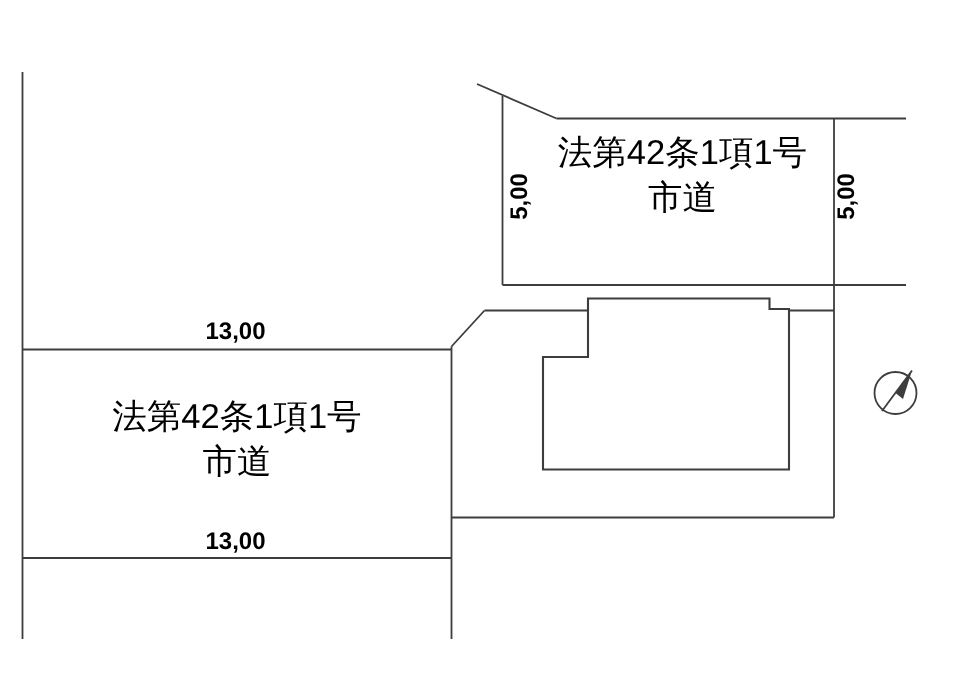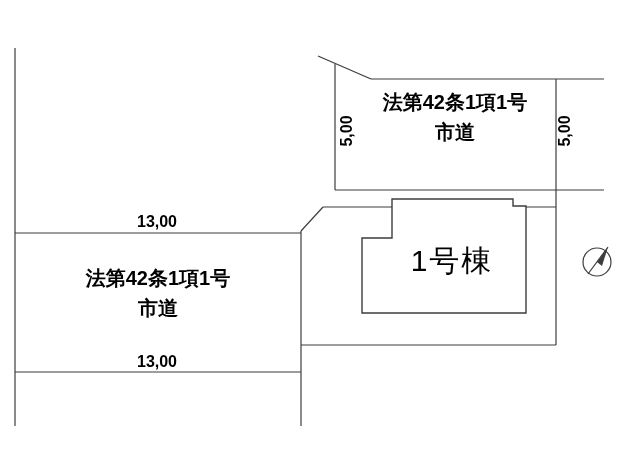--- a/index.html
+++ b/index.html
@@ -14,21 +14,21 @@
   .canvas svg { position:absolute; left:0; top:0; color:var(--line); }
   .canvas svg line, .canvas svg polyline, .canvas svg circle, .canvas svg polygon.outline {
     stroke:currentColor; stroke-width:1.2; fill:none;
   }
   .canvas svg polygon.bldg { fill:var(--bg); stroke:currentColor; stroke-width:1.4; }
   .canvas svg polygon.needle { fill:var(--line); stroke:none; }
   .label {
     position:absolute; transform:translate(-50%,-50%);
     white-space:nowrap; color:var(--text); line-height:1;
   }
-  .road-label { font-size:20px; font-weight:bold; }
+  .road-label { font-size:23px; font-weight:normal; }
   .dim { font-size:16px; font-weight:bold; }
   .dim.vertical { transform:translate(-50%,-50%) rotate(-90deg); }
   .building-label { font-size:30px; font-weight:normal; letter-spacing:2px; }
 </style>
 </head>
 <body>
 
 <div class="canvas">
 
   <svg width="640" height="453" viewBox="0 0 640 453">
@@ -68,15 +68,14 @@
   <div class="label road-label" style="left:455px; top:102px;">法第42条1項1号</div>
   <div class="label road-label" style="left:455px; top:132px;">市道</div>
   <div class="label dim vertical" style="left:347px; top:131px;">5,00</div>
   <div class="label dim vertical" style="left:565px; top:131px;">5,00</div>
 
   <div class="label dim" style="left:157px; top:222px;">13,00</div>
   <div class="label road-label" style="left:158px; top:278px;">法第42条1項1号</div>
   <div class="label road-label" style="left:158px; top:308px;">市道</div>
   <div class="label dim" style="left:157px; top:362px;">13,00</div>
 
-  <div class="label building-label" style="left:452px; top:261px;">1号棟</div>
 
 </div>
 
 </body></html>

